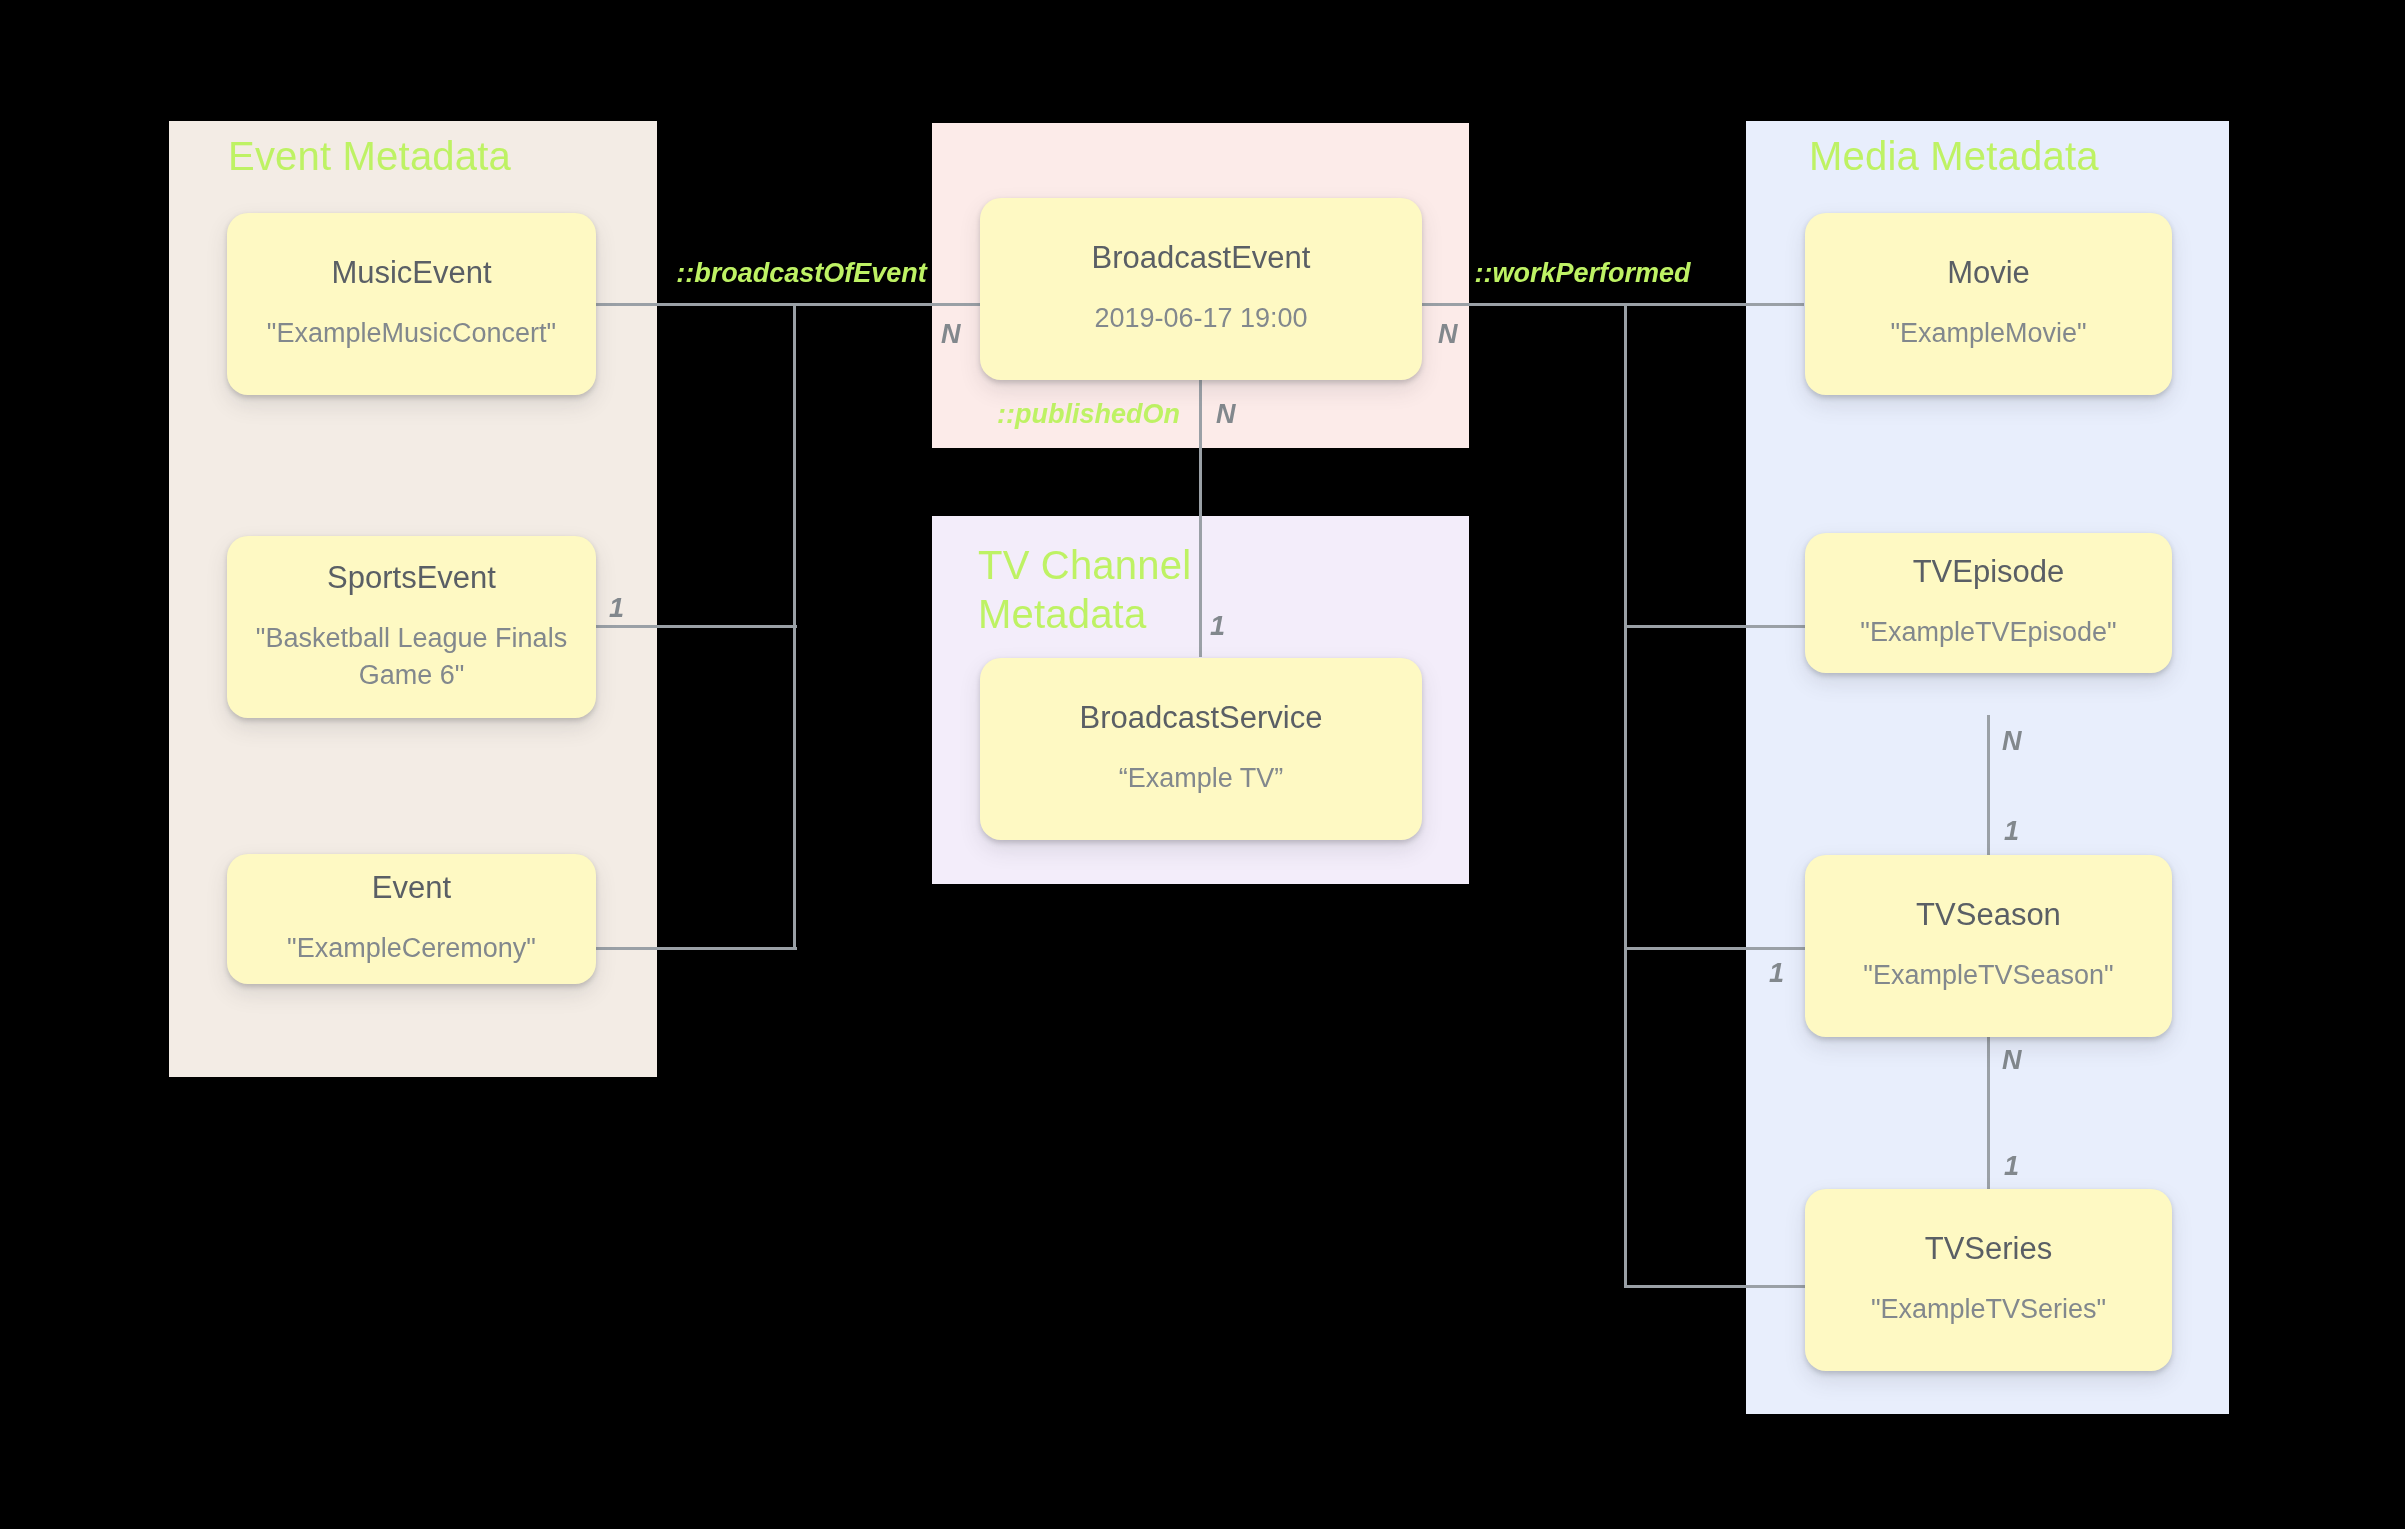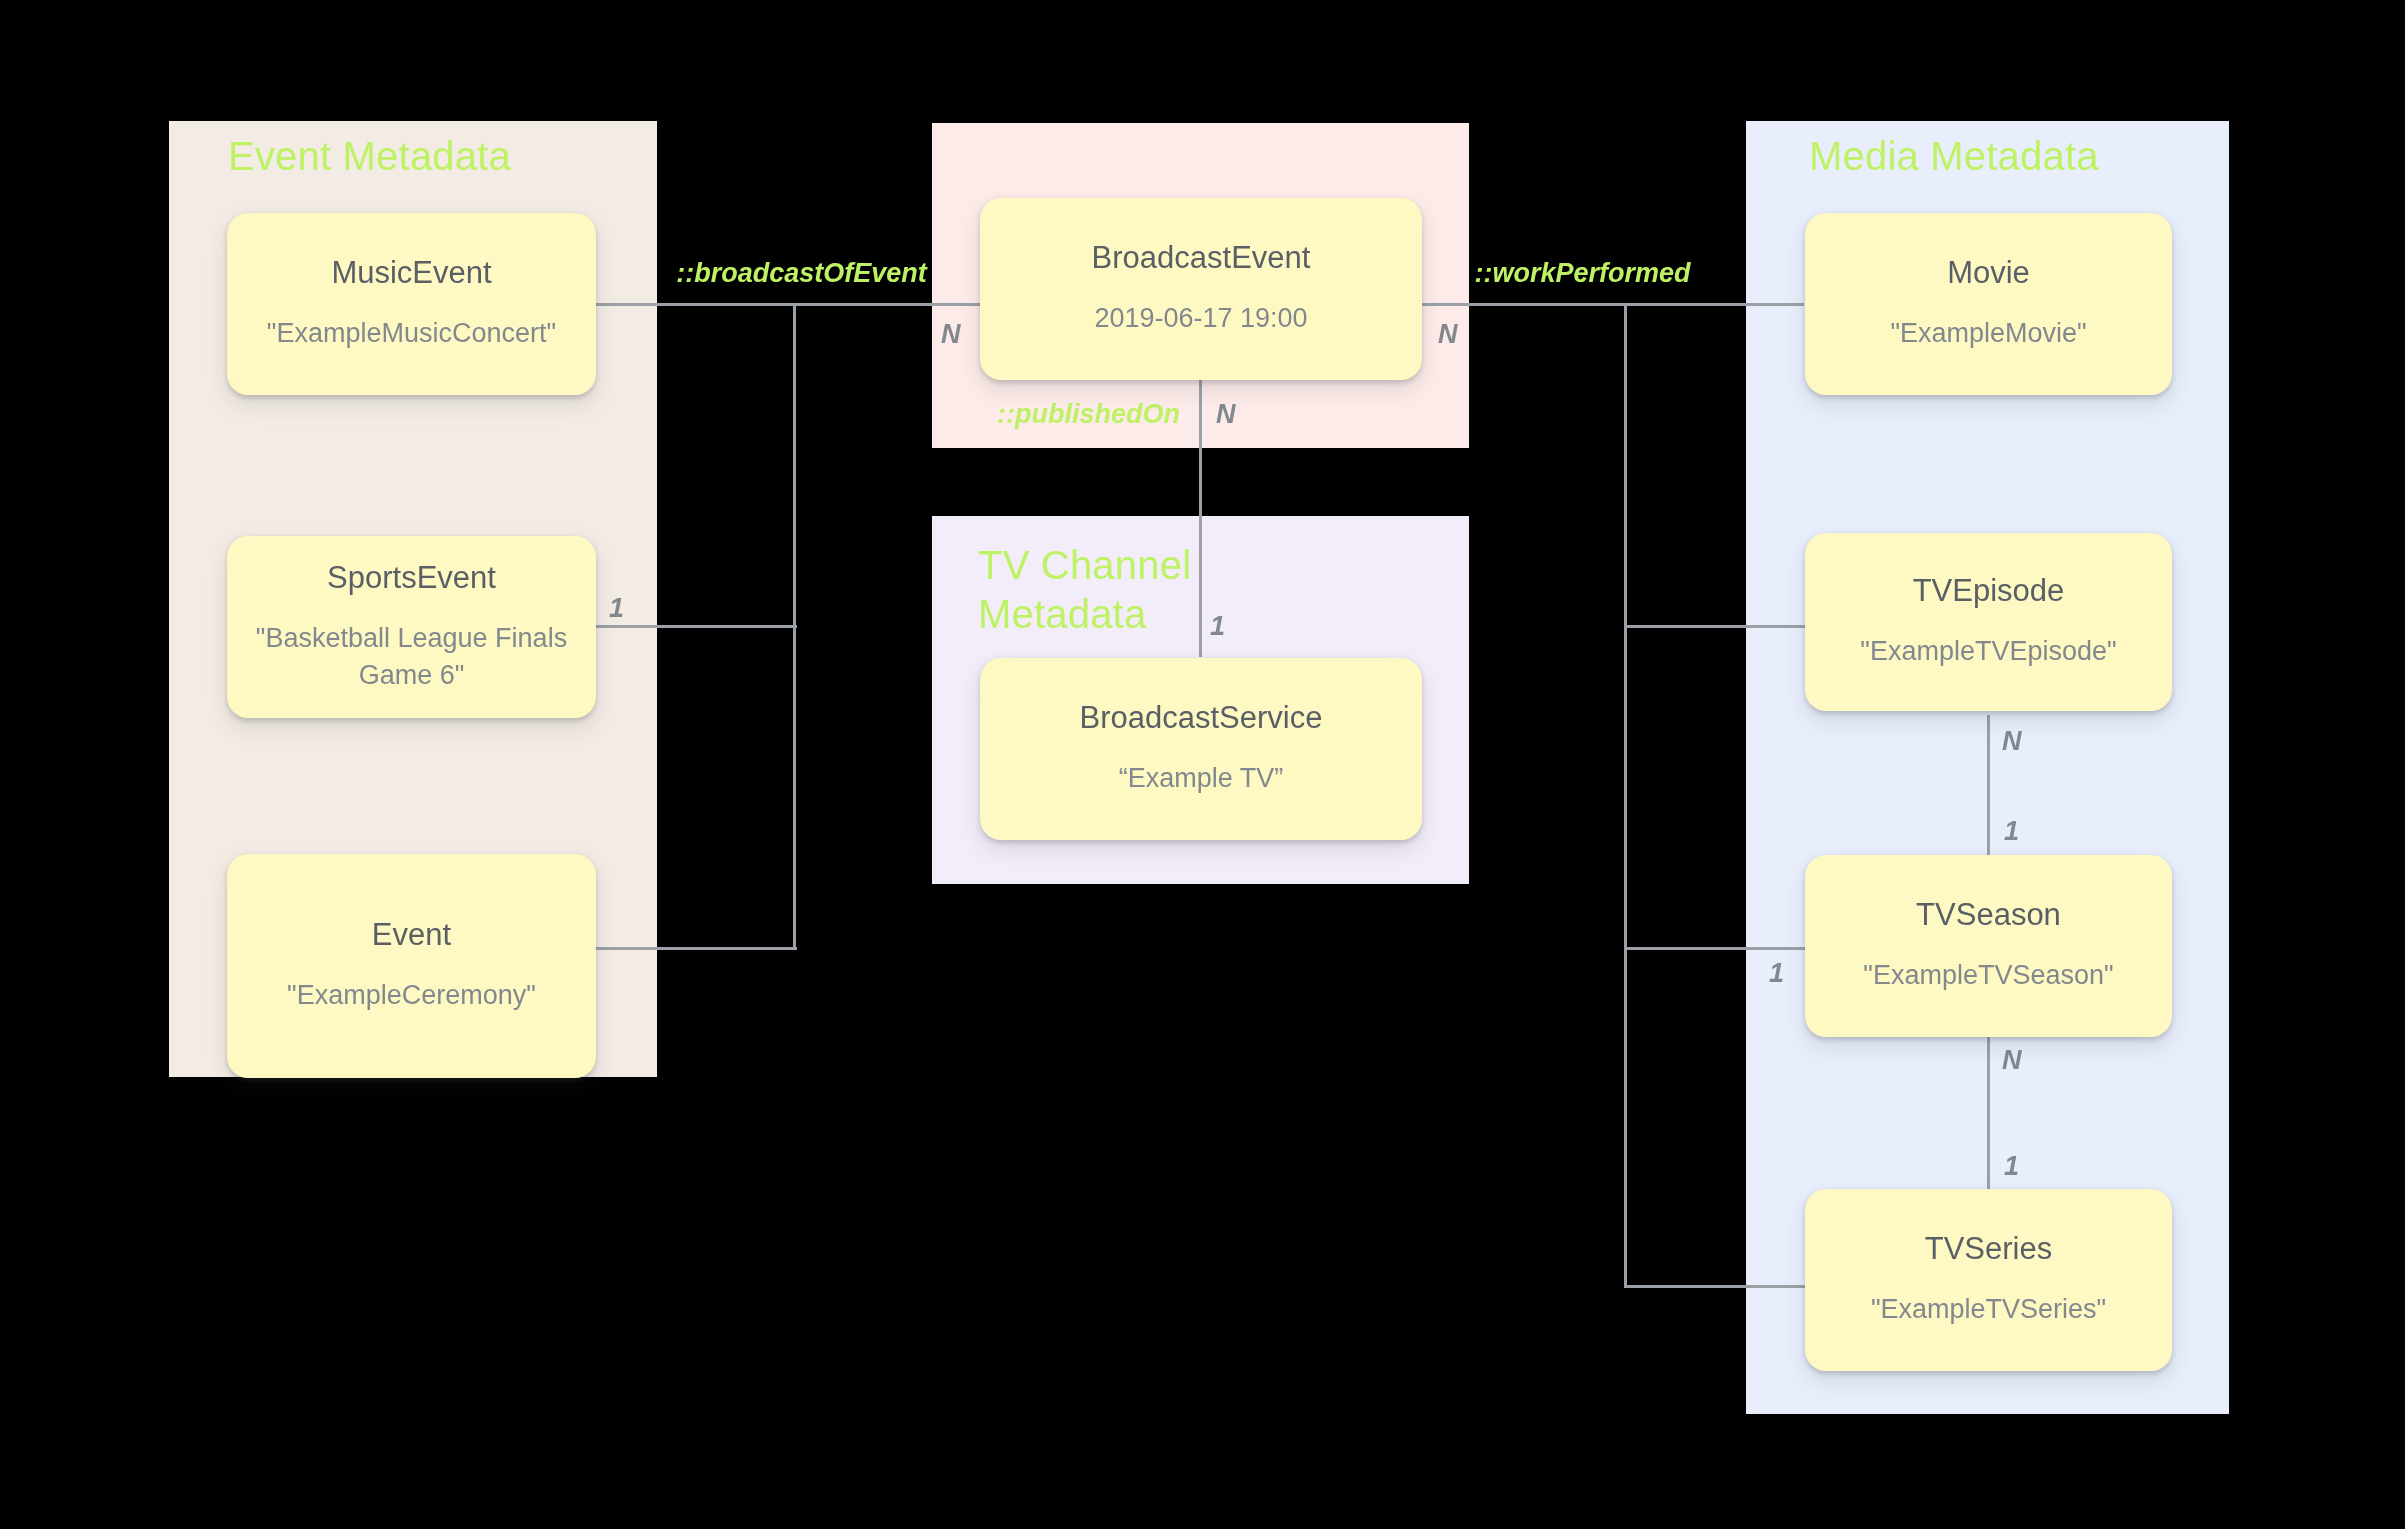--- a/index.html
+++ b/index.html
@@ -83,37 +83,37 @@
   <div class="card-num" style="left:2004px; top:1151px;">1</div>
 
   <div class="node" style="left:227px; top:213px; width:369px; height:182px;">
     <div class="node-title">MusicEvent</div>
     <div class="node-subtitle">"ExampleMusicConcert"</div>
   </div>
   <div class="node" style="left:227px; top:536px; width:369px; height:182px;">
     <div class="node-title">SportsEvent</div>
     <div class="node-subtitle">"Basketball League Finals Game 6"</div>
   </div>
-  <div class="node" style="left:227px; top:854px; width:369px; height:224px;">
+  <div class="node" style="left:227px; top:854px; width:369px; height:130px;">
     <div class="node-title">Event</div>
     <div class="node-subtitle">"ExampleCeremony"</div>
   </div>
   <div class="node" style="left:980px; top:198px; width:442px; height:182px;">
     <div class="node-title">BroadcastEvent</div>
     <div class="node-subtitle">2019-06-17 19:00</div>
   </div>
   <div class="node" style="left:980px; top:658px; width:442px; height:182px;">
     <div class="node-title">BroadcastService</div>
     <div class="node-subtitle">“Example TV”</div>
   </div>
   <div class="node" style="left:1805px; top:213px; width:367px; height:182px;">
     <div class="node-title">Movie</div>
     <div class="node-subtitle">"ExampleMovie"</div>
   </div>
-  <div class="node" style="left:1805px; top:533px; width:367px; height:178px;">
+  <div class="node" style="left:1805px; top:533px; width:367px; height:140px;">
     <div class="node-title">TVEpisode</div>
     <div class="node-subtitle">"ExampleTVEpisode"</div>
   </div>
   <div class="node" style="left:1805px; top:855px; width:367px; height:182px;">
     <div class="node-title">TVSeason</div>
     <div class="node-subtitle">"ExampleTVSeason"</div>
   </div>
   <div class="node" style="left:1805px; top:1189px; width:367px; height:182px;">
     <div class="node-title">TVSeries</div>
     <div class="node-subtitle">"ExampleTVSeries"</div>

